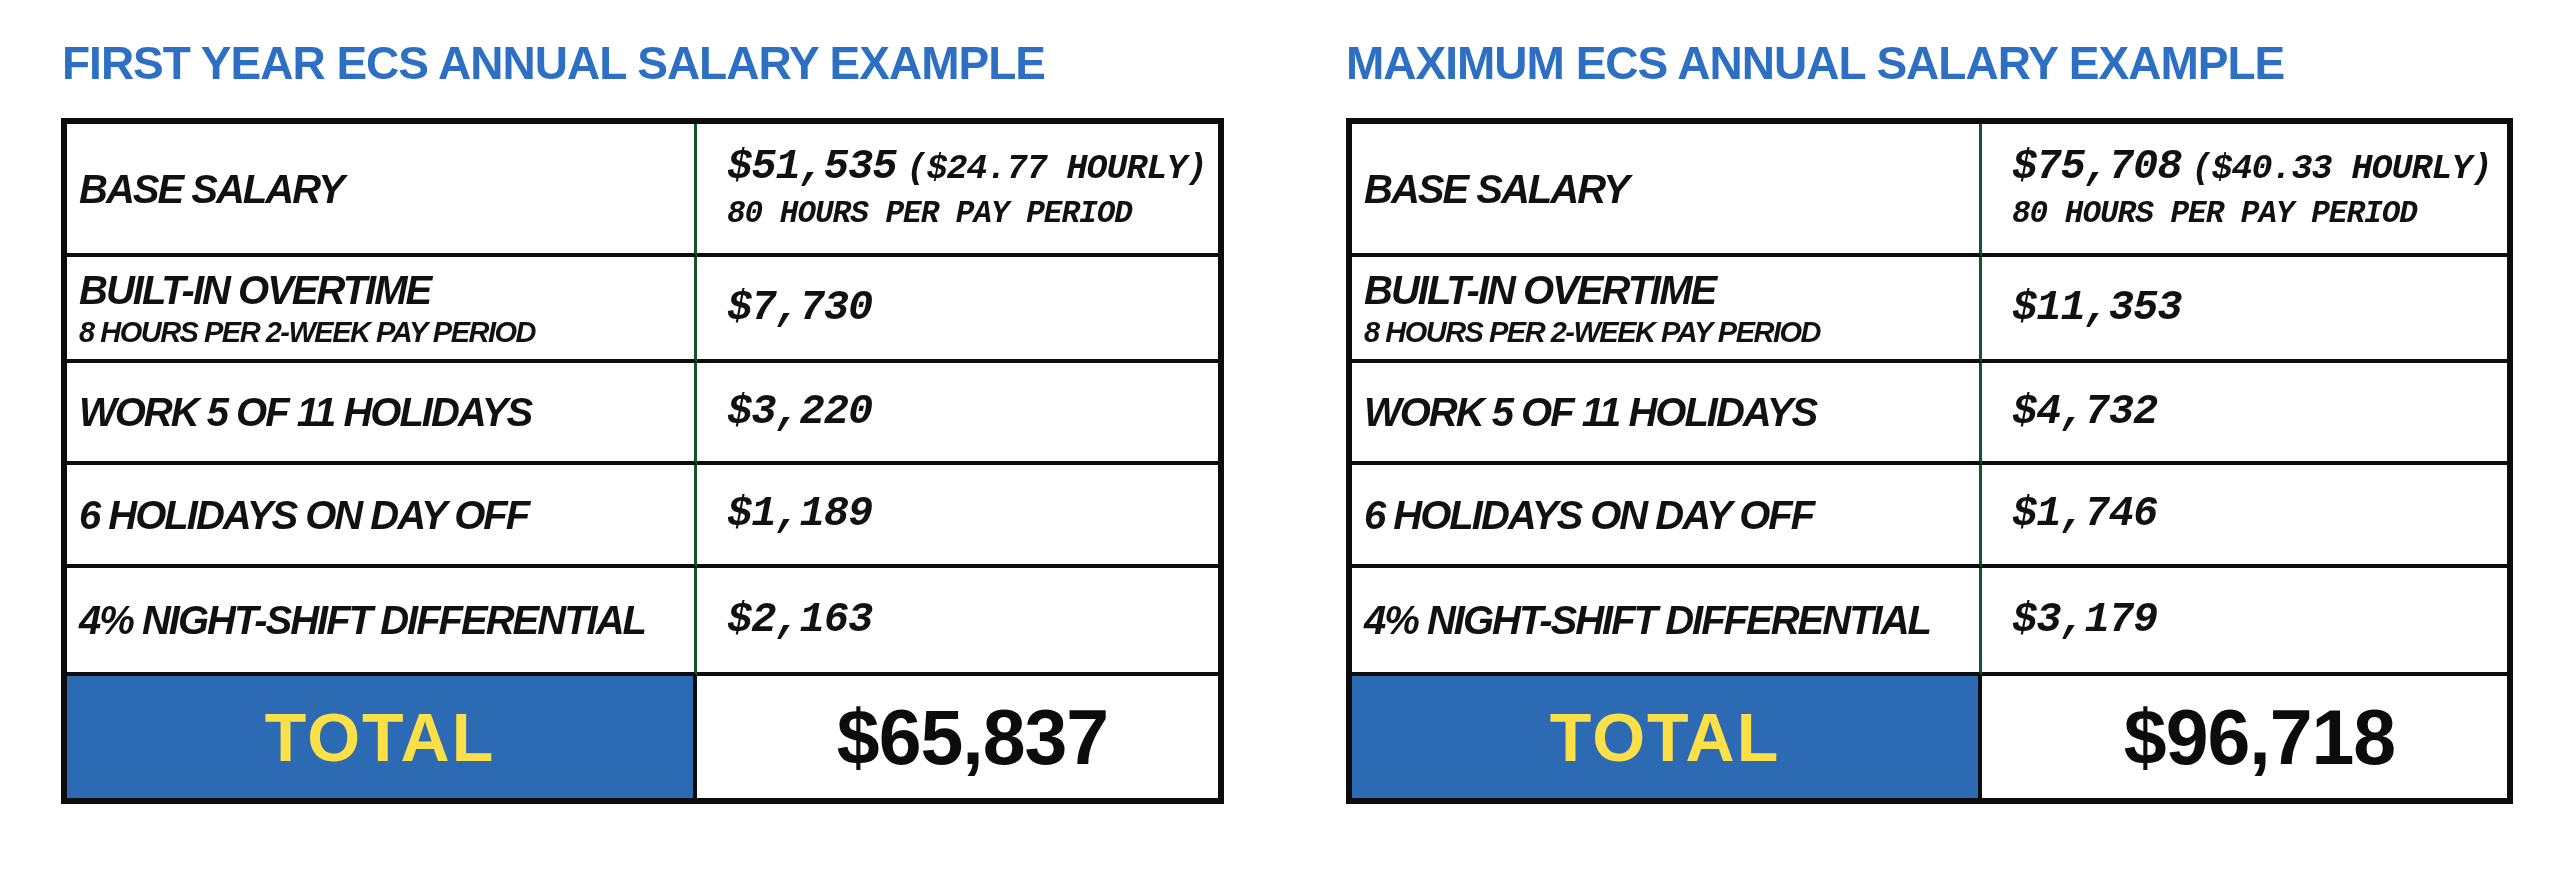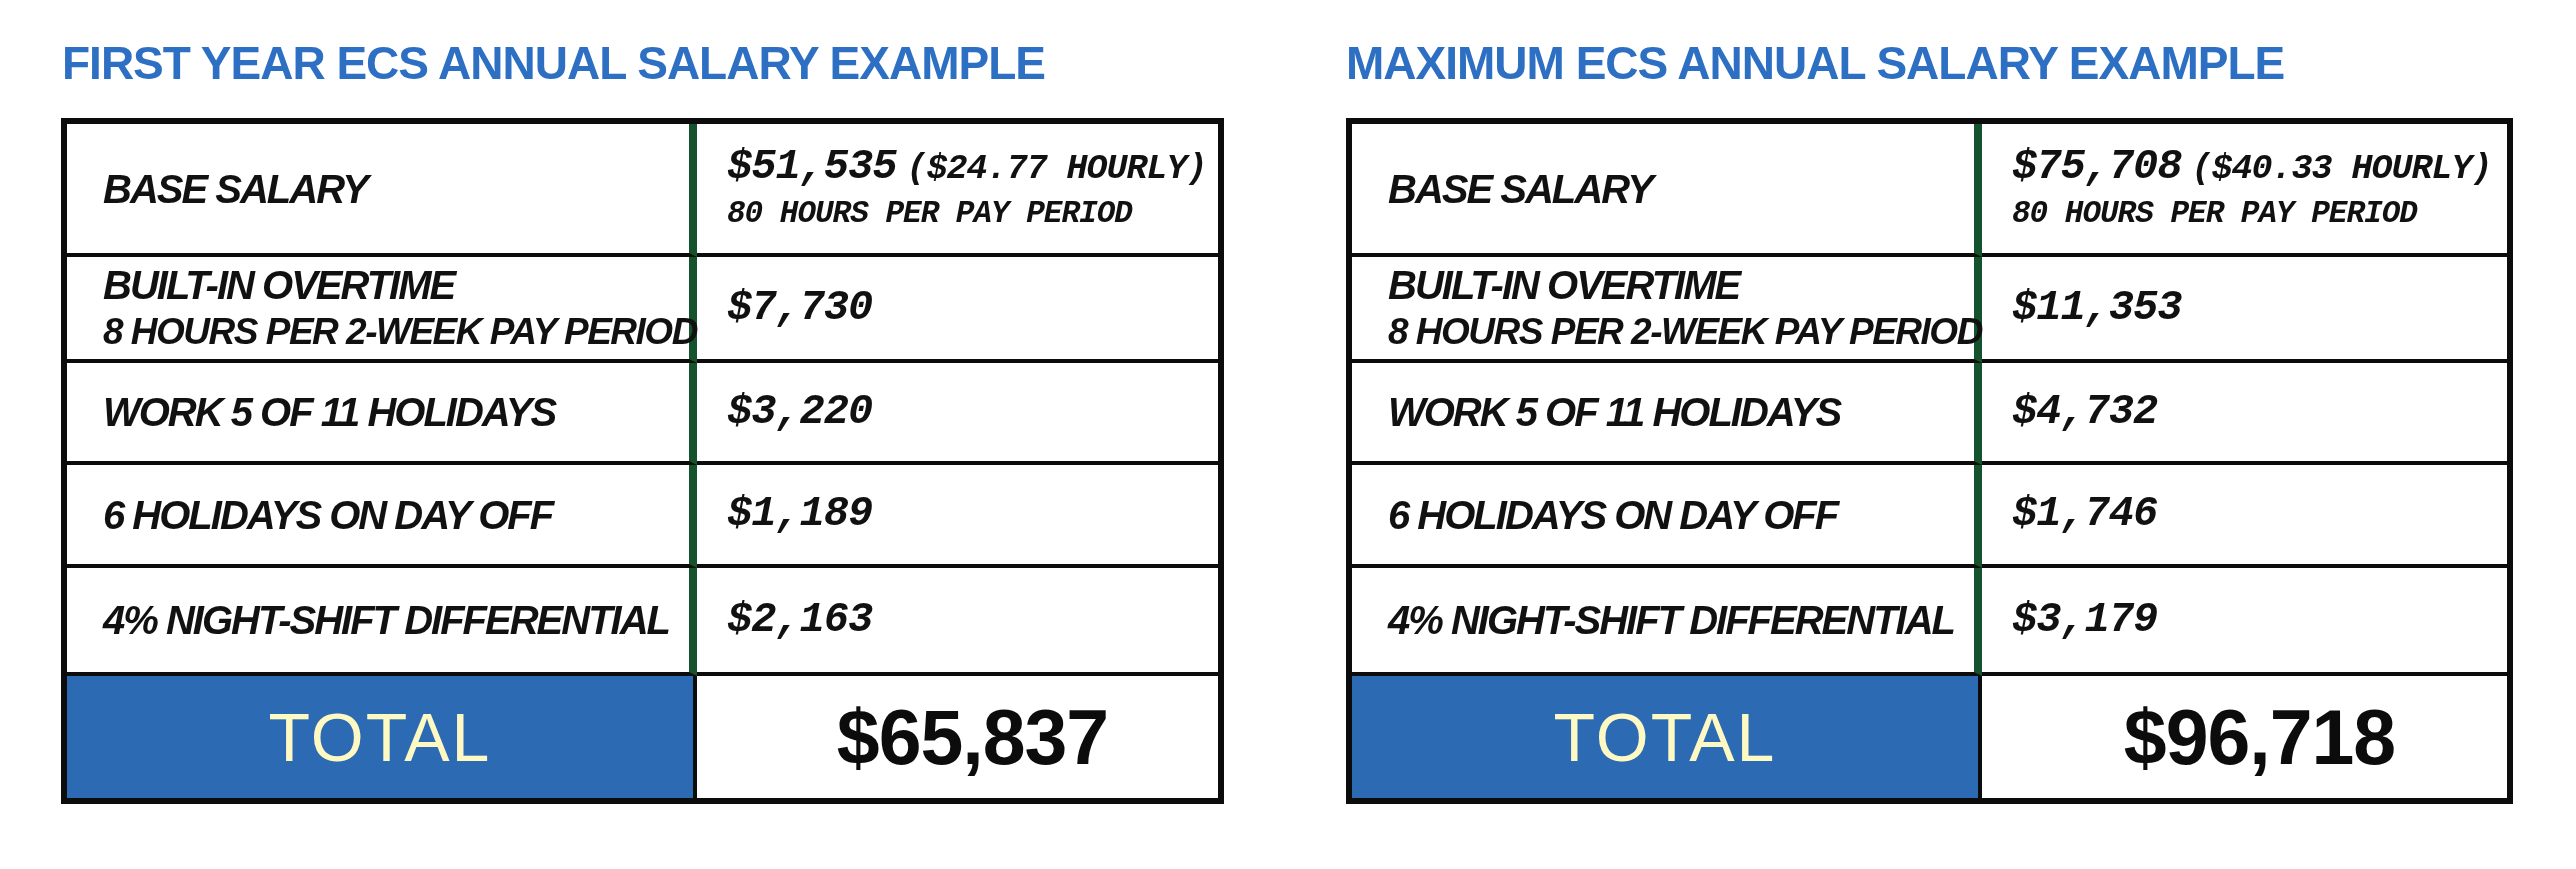--- a/index.html
+++ b/index.html
@@ -40,41 +40,41 @@
   .trow { display: contents; }
 
   .cell {
     box-sizing: border-box;
     display: flex;
     flex-direction: column;
     justify-content: center;
     color: #111111;
   }
   .lbl {
-    border-right: 8px solid #14532d;
+    border-right: 3px solid #14532d;
     border-bottom: 4px solid #0c0c0c;
-    padding-left: 36px;
+    padding-left: 12px;
     padding-right: 4px;
   }
   .val {
     border-bottom: 4px solid #0c0c0c;
     padding-left: 30px;
     padding-right: 4px;
     font-family: Liberation Mono, monospace;
   }
   .lbl .main {
     font-size: 40px;
     font-weight: bold;
     font-style: italic;
     letter-spacing: -2px;
     line-height: 1.2;
     white-space: nowrap;
   }
   .lbl .sub {
-    font-size: 37px;
+    font-size: 29px;
     font-weight: bold;
     font-style: italic;
     letter-spacing: -1.5px;
     line-height: 1.25;
     white-space: nowrap;
   }
   .val .line1 {
     font-size: 42px;
     font-weight: bold;
     font-style: italic;
@@ -98,23 +98,23 @@
   .sub:empty, .note:empty { display: none; }
 
   .total-lbl {
     background: #2c6bb3;
     border-right: 4px solid #0c0c0c;
     display: flex;
     align-items: center;
     justify-content: center;
   }
   .total-lbl .total-text {
-    color: #fef9c3;
+    color: #fde047;
     font-size: 68px;
-    font-weight: normal;
+    font-weight: bold;
     letter-spacing: 2px;
     line-height: 1;
   }
   .total-val {
     display: flex;
     flex-direction: row;
     align-items: center;
     padding-left: 30px;
     box-sizing: border-box;
   }

